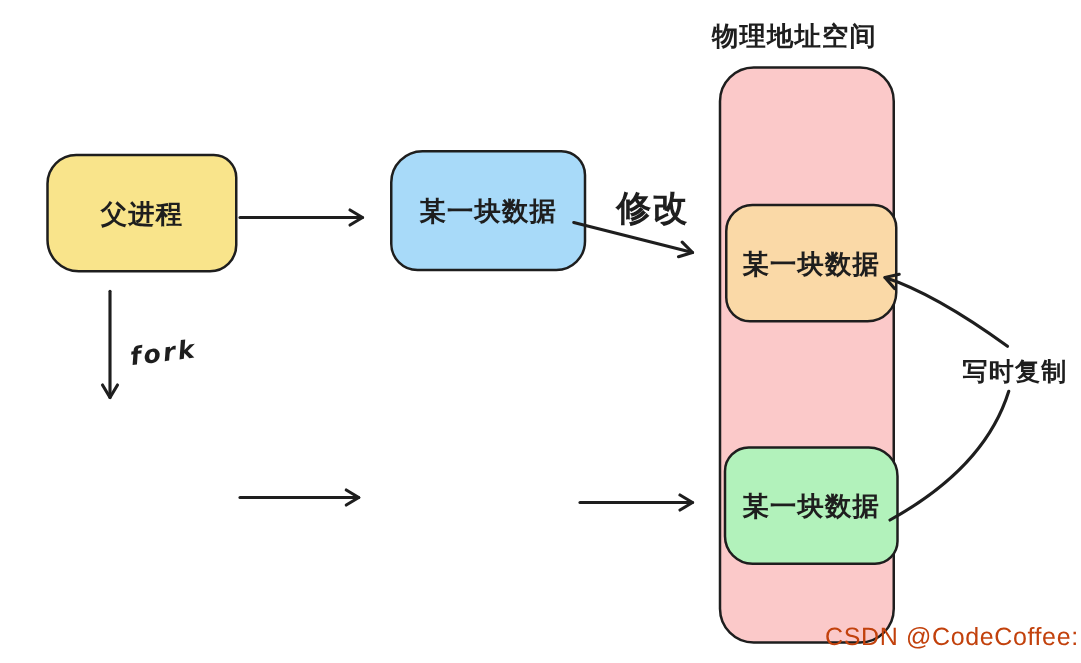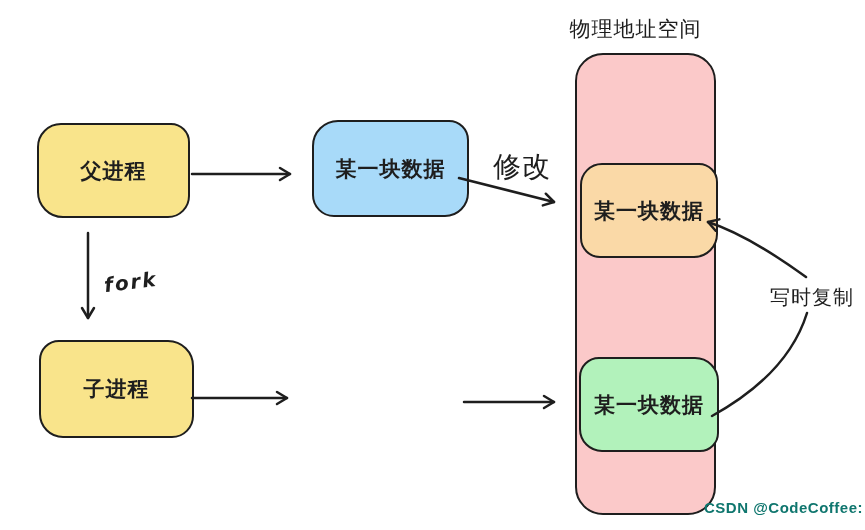--- a/index.html
+++ b/index.html
@@ -28,43 +28,43 @@
   #parent-node  { left: 25px;  top: 123px; width: 153px; height: 95px;  background: var(--c-yellow); border-radius: 24px 19px 22px 26px; }
   #child-node   { left: 27px;  top: 340px; width: 155px; height: 98px;  background: var(--c-yellow); border-radius: 20px 26px 22px 24px; }
   #parent-pt-node { left: 300px; top: 120px; width: 157px; height: 97px; background: var(--c-blue); border-radius: 26px 20px 24px 22px; }
   #child-pt-node  { left: 302px; top: 350px; width: 158px; height: 93px; background: var(--c-blue); border-radius: 22px 25px 20px 26px; }
   #phys-region  { left: 563px; top: 53px;  width: 141px; height: 462px; background: var(--c-pink); border-radius: 28px; z-index: 1; }
   #data-block-top    { left: 568px; top: 163px; width: 138px; height: 95px; background: var(--c-orange); border-radius: 22px 19px 24px 20px; z-index: 2; }
   #data-block-bottom { left: 567px; top: 357px; width: 140px; height: 95px; background: var(--c-green);  border-radius: 20px 24px 19px 23px; z-index: 2; }
 
   .floating-label {
     position: absolute;
-    font-weight: 400;
+    font-weight: 700;
     letter-spacing: 1px;
     white-space: nowrap;
     z-index: 4;
   }
   #diagram-title { left: 563px; top: 15px; width: 145px; text-align: center; font-size: 21px; }
   #modify-label  { left: 493px; top: 148px; font-size: 28px; }
   #cow-label     { left: 770px; top: 284px; font-size: 20px; }
   #fork-label {
     left: 104px; top: 270px;
     font-size: 20px;
     font-style: italic;
     font-weight: 600;
     letter-spacing: 2px;
     transform: rotate(-7deg);
     font-family: "DejaVu Sans", sans-serif;
   }
   #watermark {
     right: 2px; top: 499px;
-    font-size: 15px;
-    font-weight: 700;
+    font-size: 20px;
+    font-weight: 400;
     letter-spacing: 0.5px;
-    color: #0f766e;
+    color: #c2410c;
     z-index: 5;
   }
   .arrows-layer {
     position: absolute;
     left: 0; top: 0;
     width: 865px; height: 530px;
     z-index: 3;
     pointer-events: none;
   }
   .arrows-layer path {
@@ -78,21 +78,20 @@
 <body>
 
 <div class="canvas">
 
   <div class="floating-label" id="diagram-title">物理地址空间</div>
 
   <div class="node" id="phys-region"></div>
 
   <div class="node" id="parent-node">父进程</div>
 
-  <div class="node" id="child-node">子进程</div>
 
   <div class="node" id="parent-pt-node">某一块数据</div>
 
 
   <div class="node" id="data-block-top">某一块数据</div>
 
   <div class="node" id="data-block-bottom">某一块数据</div>
 
   <div class="floating-label" id="fork-label">fork</div>
 

